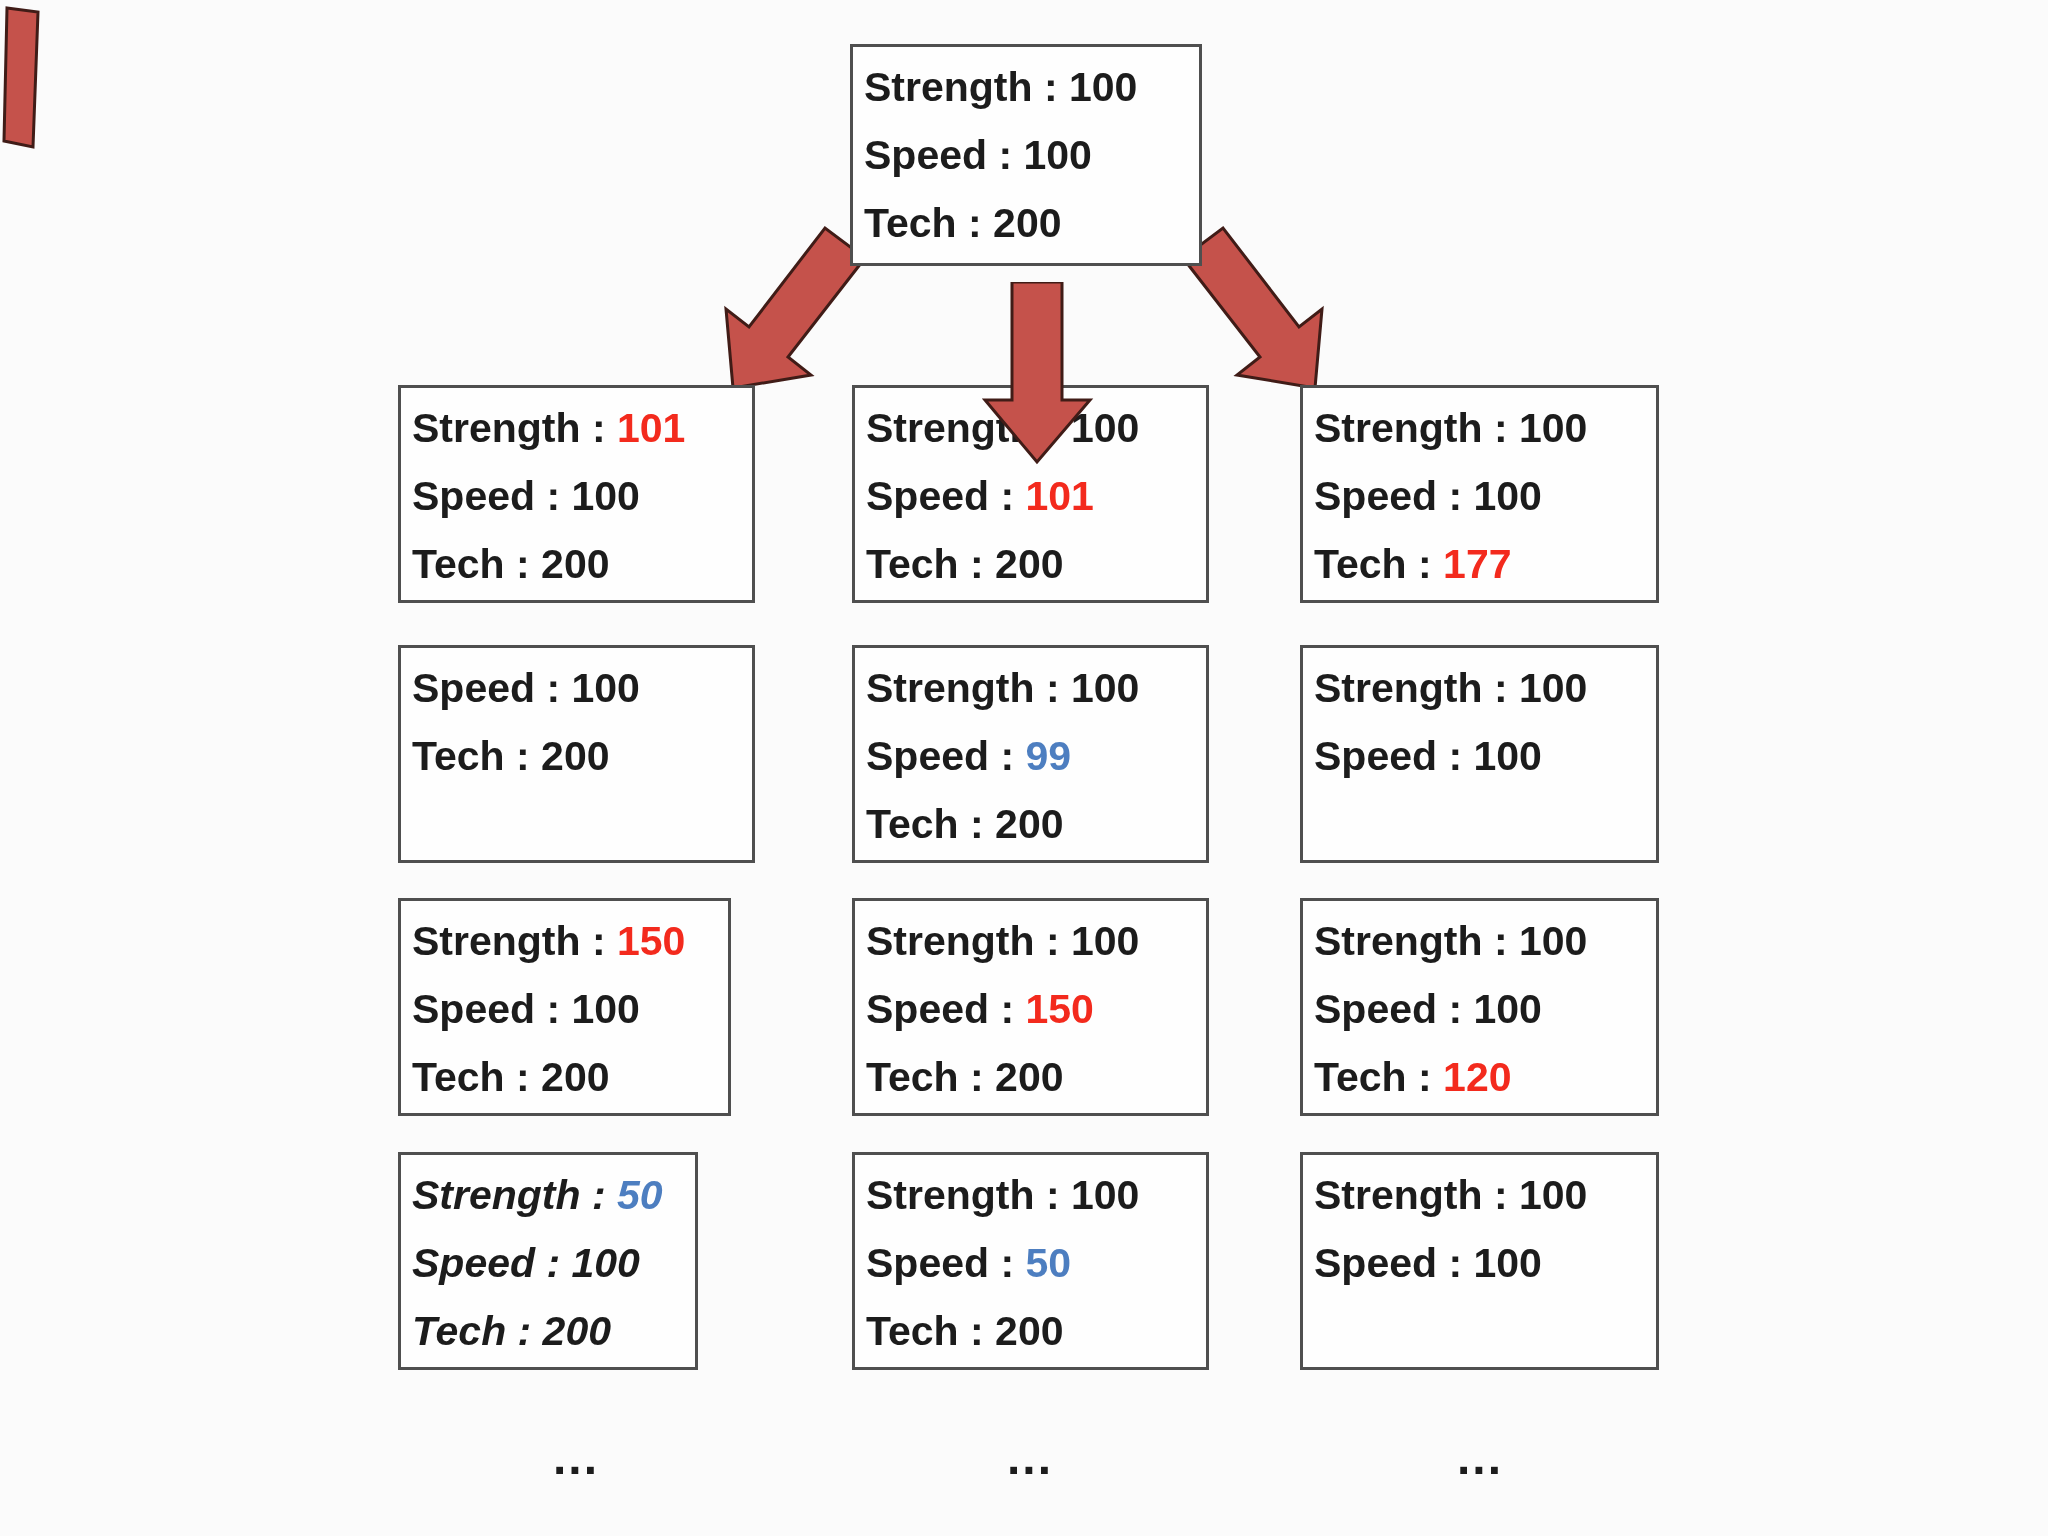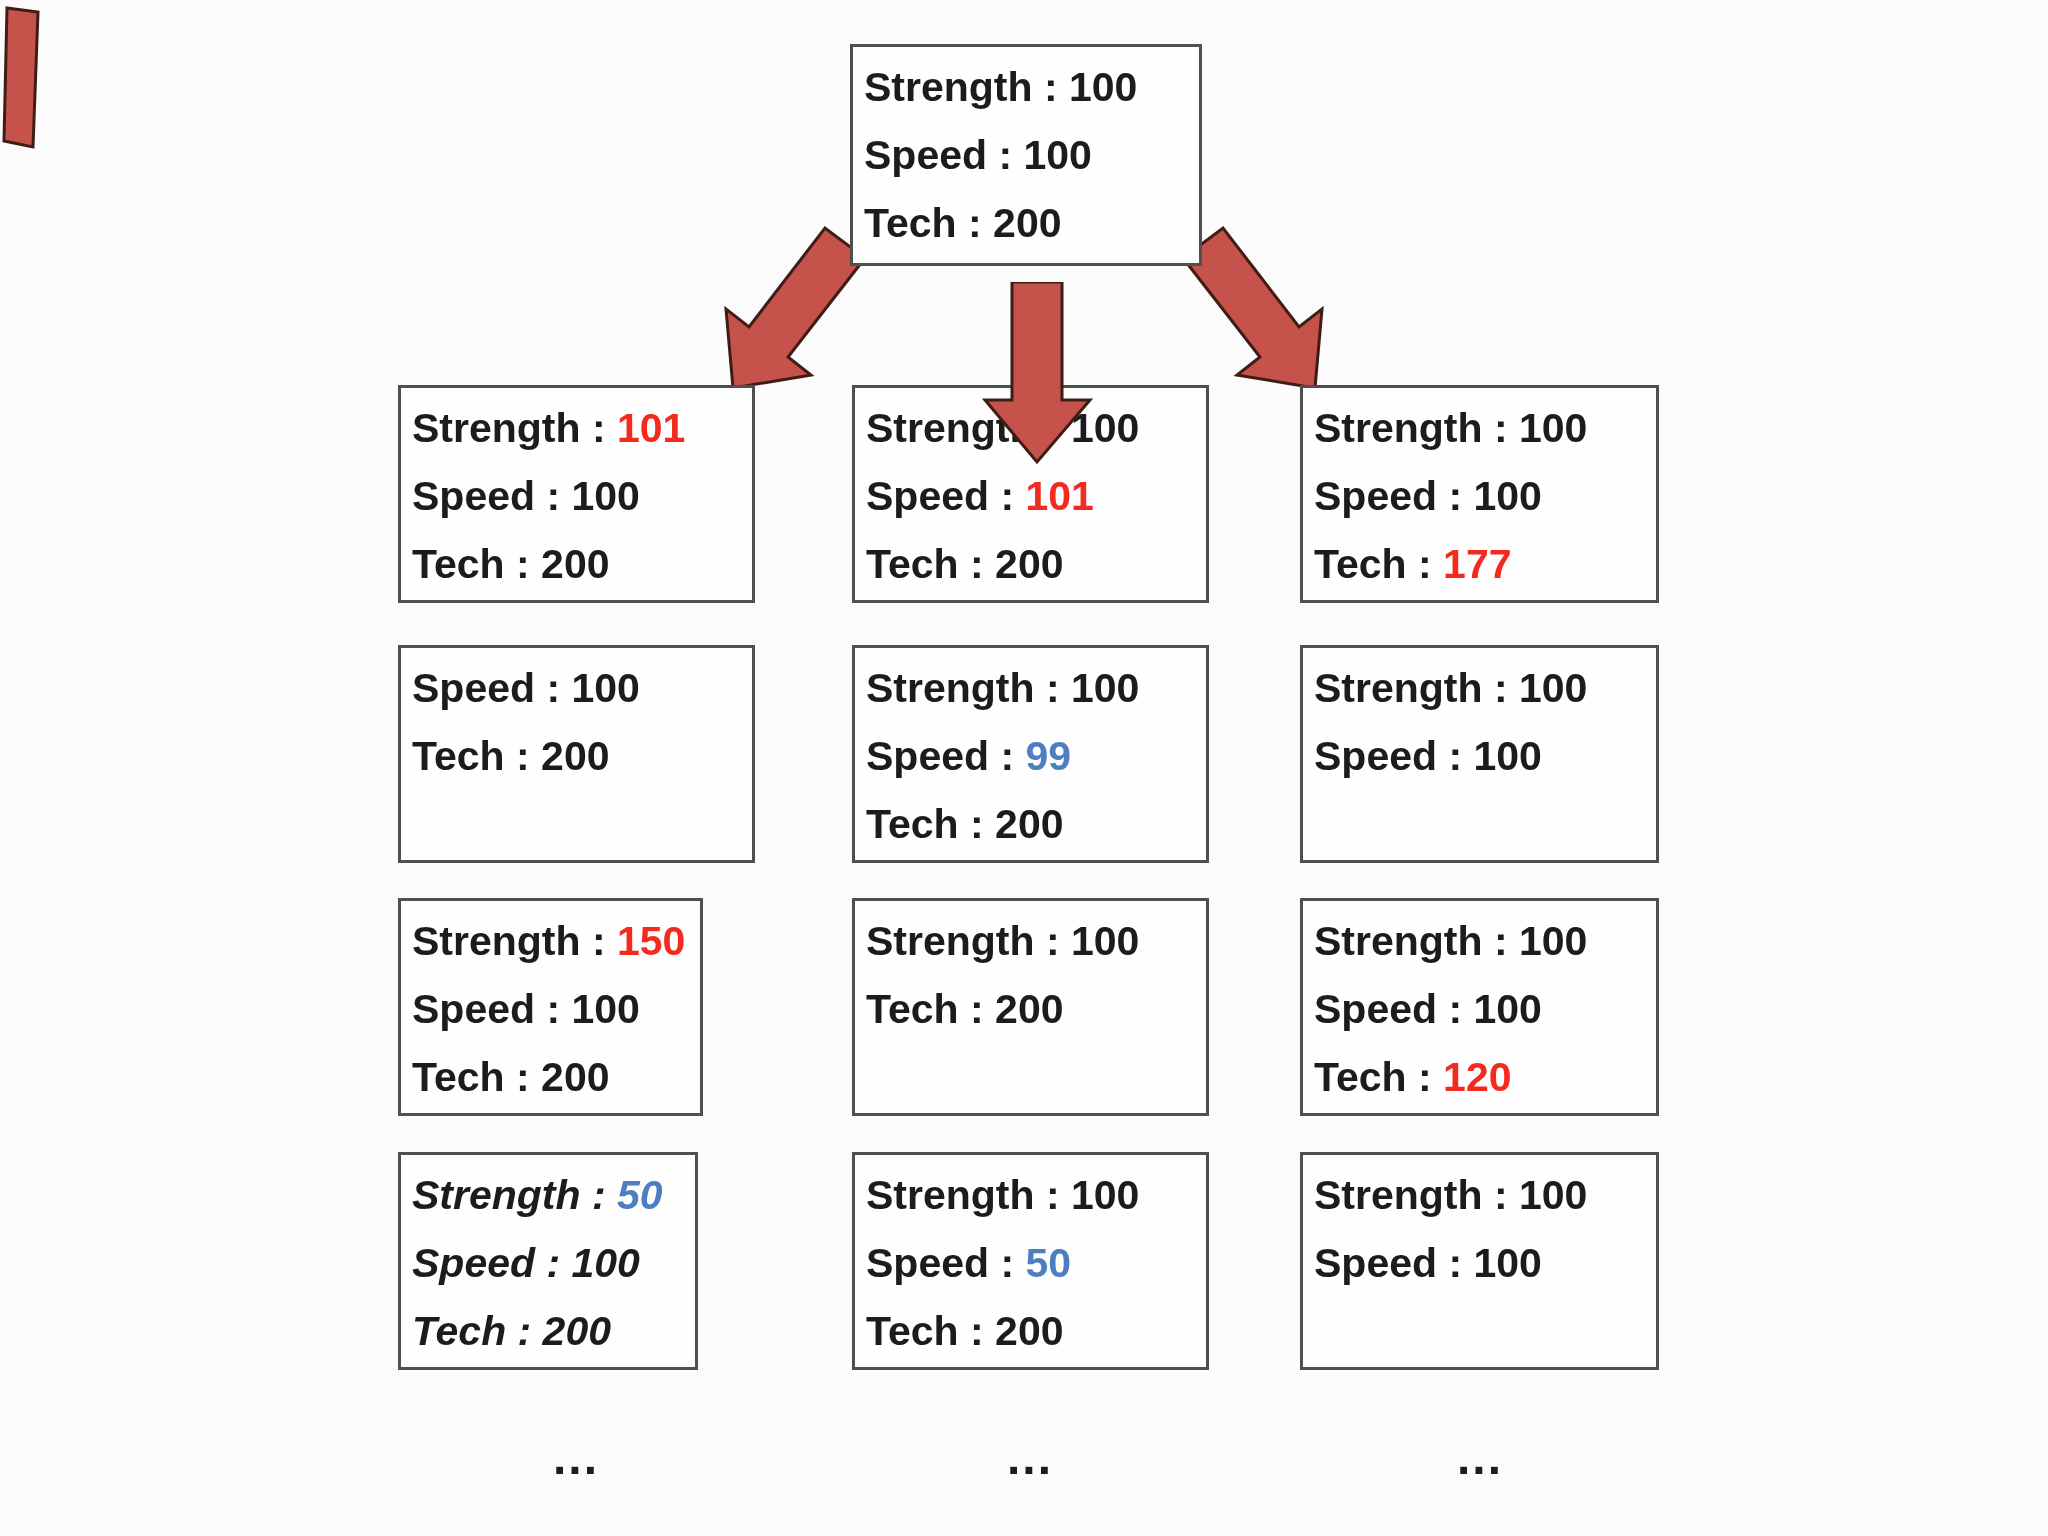--- a/index.html
+++ b/index.html
@@ -64,21 +64,21 @@
     </div>
     <div class="statbox" style="left: 398px; top: 385px; width: 357px; height: 218px;">
       <div class="line"><span>Strength : </span><span class="val red">101</span></div>
       <div class="line"><span>Speed : </span><span class="val plain">100</span></div>
       <div class="line"><span>Tech : </span><span class="val plain">200</span></div>
     </div>
     <div class="statbox" style="left: 398px; top: 645px; width: 357px; height: 218px;">
       <div class="line"><span>Speed : </span><span class="val plain">100</span></div>
       <div class="line"><span>Tech : </span><span class="val plain">200</span></div>
     </div>
-    <div class="statbox" style="left: 398px; top: 898px; width: 305px; height: 218px;">
+    <div class="statbox" style="left: 398px; top: 898px; width: 333px; height: 218px;">
       <div class="line"><span>Strength : </span><span class="val red">150</span></div>
       <div class="line"><span>Speed : </span><span class="val plain">100</span></div>
       <div class="line"><span>Tech : </span><span class="val plain">200</span></div>
     </div>
     <div class="statbox" style="left: 398px; top: 1152px; width: 300px; height: 218px; font-style: italic;">
       <div class="line"><span>Strength : </span><span class="val blue">50</span></div>
       <div class="line"><span>Speed : </span><span class="val plain">100</span></div>
       <div class="line"><span>Tech : </span><span class="val plain">200</span></div>
     </div>
     <div class="statbox" style="left: 852px; top: 385px; width: 357px; height: 218px;">
@@ -86,20 +86,21 @@
       <div class="line"><span>Speed : </span><span class="val red">101</span></div>
       <div class="line"><span>Tech : </span><span class="val plain">200</span></div>
     </div>
     <div class="statbox" style="left: 852px; top: 645px; width: 357px; height: 218px;">
       <div class="line"><span>Strength : </span><span class="val plain">100</span></div>
       <div class="line"><span>Speed : </span><span class="val blue">99</span></div>
       <div class="line"><span>Tech : </span><span class="val plain">200</span></div>
     </div>
     <div class="statbox" style="left: 852px; top: 898px; width: 357px; height: 218px;">
       <div class="line"><span>Strength : </span><span class="val plain">100</span></div>
+      <div class="line"><span>Speed : </span><span class="val red">150</span></div>
       <div class="line"><span>Tech : </span><span class="val plain">200</span></div>
     </div>
     <div class="statbox" style="left: 852px; top: 1152px; width: 357px; height: 218px;">
       <div class="line"><span>Strength : </span><span class="val plain">100</span></div>
       <div class="line"><span>Speed : </span><span class="val blue">50</span></div>
       <div class="line"><span>Tech : </span><span class="val plain">200</span></div>
     </div>
     <div class="statbox" style="left: 1300px; top: 385px; width: 359px; height: 218px;">
       <div class="line"><span>Strength : </span><span class="val plain">100</span></div>
       <div class="line"><span>Speed : </span><span class="val plain">100</span></div>

